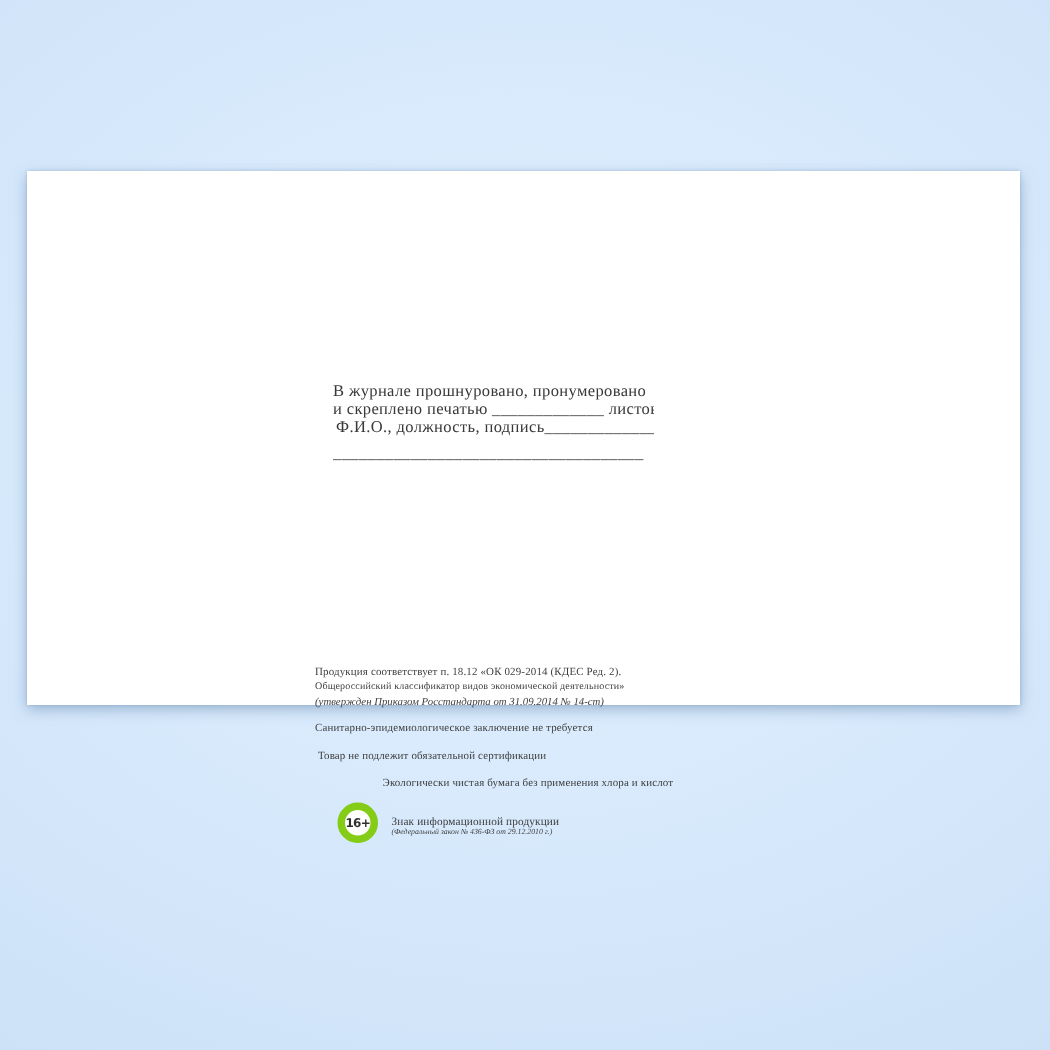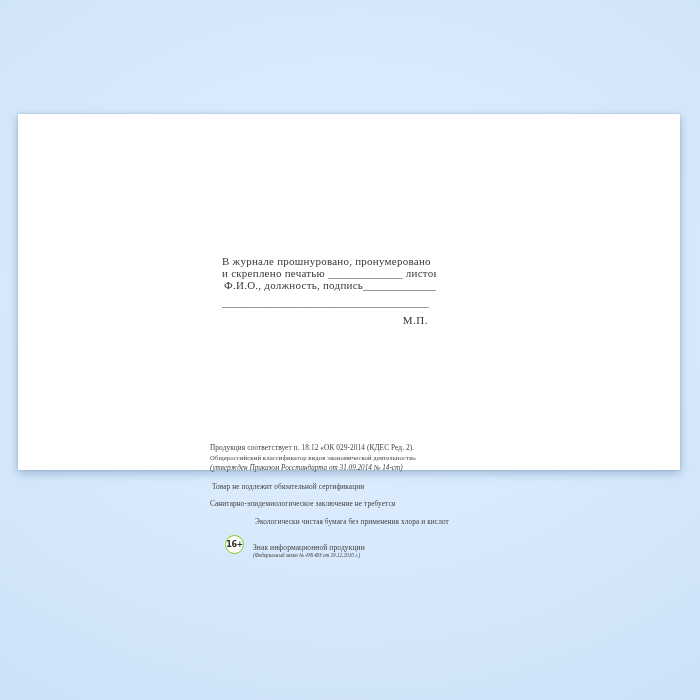--- a/index.html
+++ b/index.html
@@ -66,21 +66,21 @@
     position: absolute;
     left: 207px;
     top: 421px;
     display: flex;
     align-items: flex-start;
     color: #3e3e3e;
   }
   .age-badge {
     width: 17px;
     height: 17px;
-    border: 1px solid #84cc16;
+    border: 5px solid #84cc16;
     border-radius: 50%;
     display: flex;
     align-items: center;
     justify-content: center;
     font-family: "DejaVu Sans", sans-serif;
     font-weight: bold;
     font-size: 8px;
     letter-spacing: -0.5px;
     color: #2f2f2f;
     background: #ffffff;
@@ -92,29 +92,28 @@
 </head>
 <body>
 
 <div class="page">
 
   <div class="stamp-block">
     <div class="stamp-line">В журнале прошнуровано, пронумеровано</div>
     <div class="stamp-line">и скреплено печатью _____________ листов</div>
     <div class="stamp-line indent">Ф.И.О., должность, подпись_______________</div>
     <div class="stamp-line rule-line">____________________________________</div>
-    <div class="seal-abbr">М.П.</div>
   </div>
 
   <div class="compliance-block">
     <div class="reg-line-1">Продукция соответствует п. 18.12 «ОК 029-2014 (КДЕС Ред. 2).</div>
     <div class="reg-line-2">Общероссийский классификатор видов экономической деятельности»</div>
     <div class="reg-line-3">(утвержден Приказом Росстандарта от 31.09.2014 № 14-ст)</div>
+    <div class="claim claim-sanitary">Санитарно-эпидемиологическое заключение не требуется</div>
     <div class="claim claim-certification">Товар не подлежит обязательной сертификации</div>
-    <div class="claim claim-sanitary">Санитарно-эпидемиологическое заключение не требуется</div>
     <div class="claim claim-ecology">Экологически чистая бумага без применения хлора и кислот</div>
   </div>
 
   <div class="info-row">
     <div class="age-badge">16+</div>
     <div class="info-texts">
       <div class="info-title">Знак информационной продукции</div>
       <div class="info-law">(Федеральный закон № 436-ФЗ от 29.12.2010 г.)</div>
     </div>
   </div>

